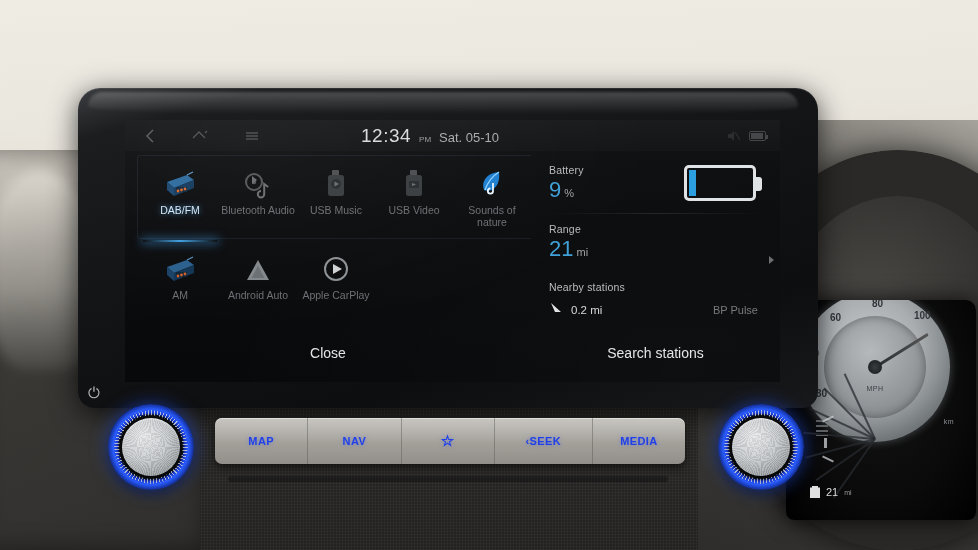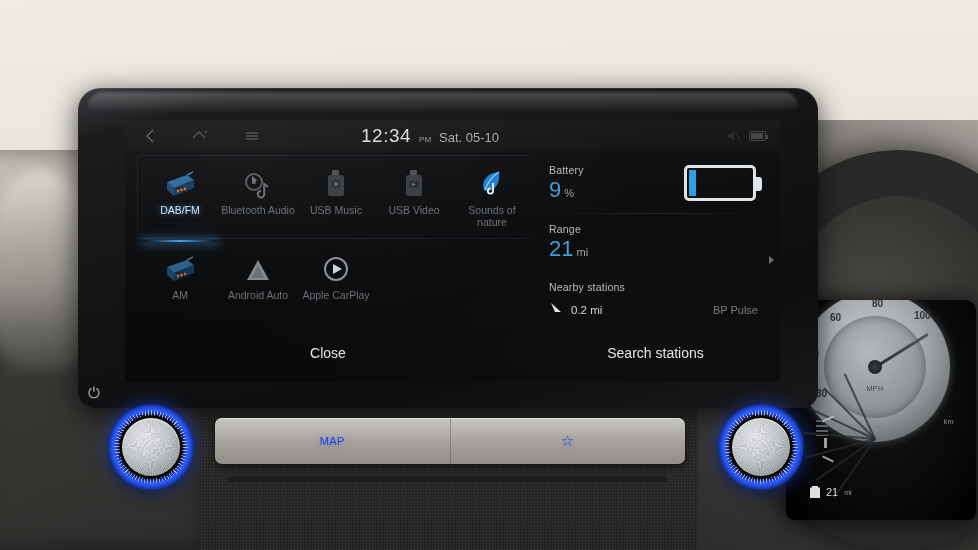--- a/index.html
+++ b/index.html
@@ -211,21 +211,21 @@
   
   .btn-bar {
     position:absolute; left:137px; top:330px; width:470px; height:46px;
     background:linear-gradient(180deg,#b9b6b0 0%,#a7a49e 45%,#928f8a 100%);
     border-radius:7px;
     display:flex; box-shadow:0 3px 8px rgba(0,0,0,.6), inset 0 1px 0 rgba(255,255,255,.45);
     overflow:hidden;
   }
   .hbtn {
     flex:1; display:flex; align-items:center; justify-content:center;
-    color:#2140e8; font-size:11px; font-weight:normal; letter-spacing:.4px;
+    color:#2140e8; font-size:11px; font-weight:bold; letter-spacing:.4px;
     border-right:1px solid rgba(90,88,84,.45);
     cursor:pointer;
     background:linear-gradient(180deg,rgba(255,255,255,.22),rgba(255,255,255,0) 55%);
     text-shadow:0 0 4px rgba(50,80,255,.35);
   }
   .hbtn:last-child{border-right:none;}
   .hbtn.wide{flex:1.05;}
   .star { font-size:15px; }
 
   
@@ -497,21 +497,24 @@
         </div>
       </div>
     </div>
 
     <div class="lcd-glare"></div>
   </div>
 
   <div class="speaker-slot"></div>
   <div class="btn-bar">
     <div class="hbtn">MAP</div>
+    <div class="hbtn">NAV</div>
     <div class="hbtn star">☆</div>
+    <div class="hbtn wide">‹SEEK</div>
+    <div class="hbtn">MEDIA</div>
   </div>
 
   <div class="power-ico">⏻</div>
   <div class="knob-wrap knob-left">
     <div class="knob-ring"></div>
     <div class="knob-ticks"></div>
     <div class="knob-cap"></div>
   </div>
   <div class="knob-wrap knob-right">
     <div class="knob-ring"></div>

